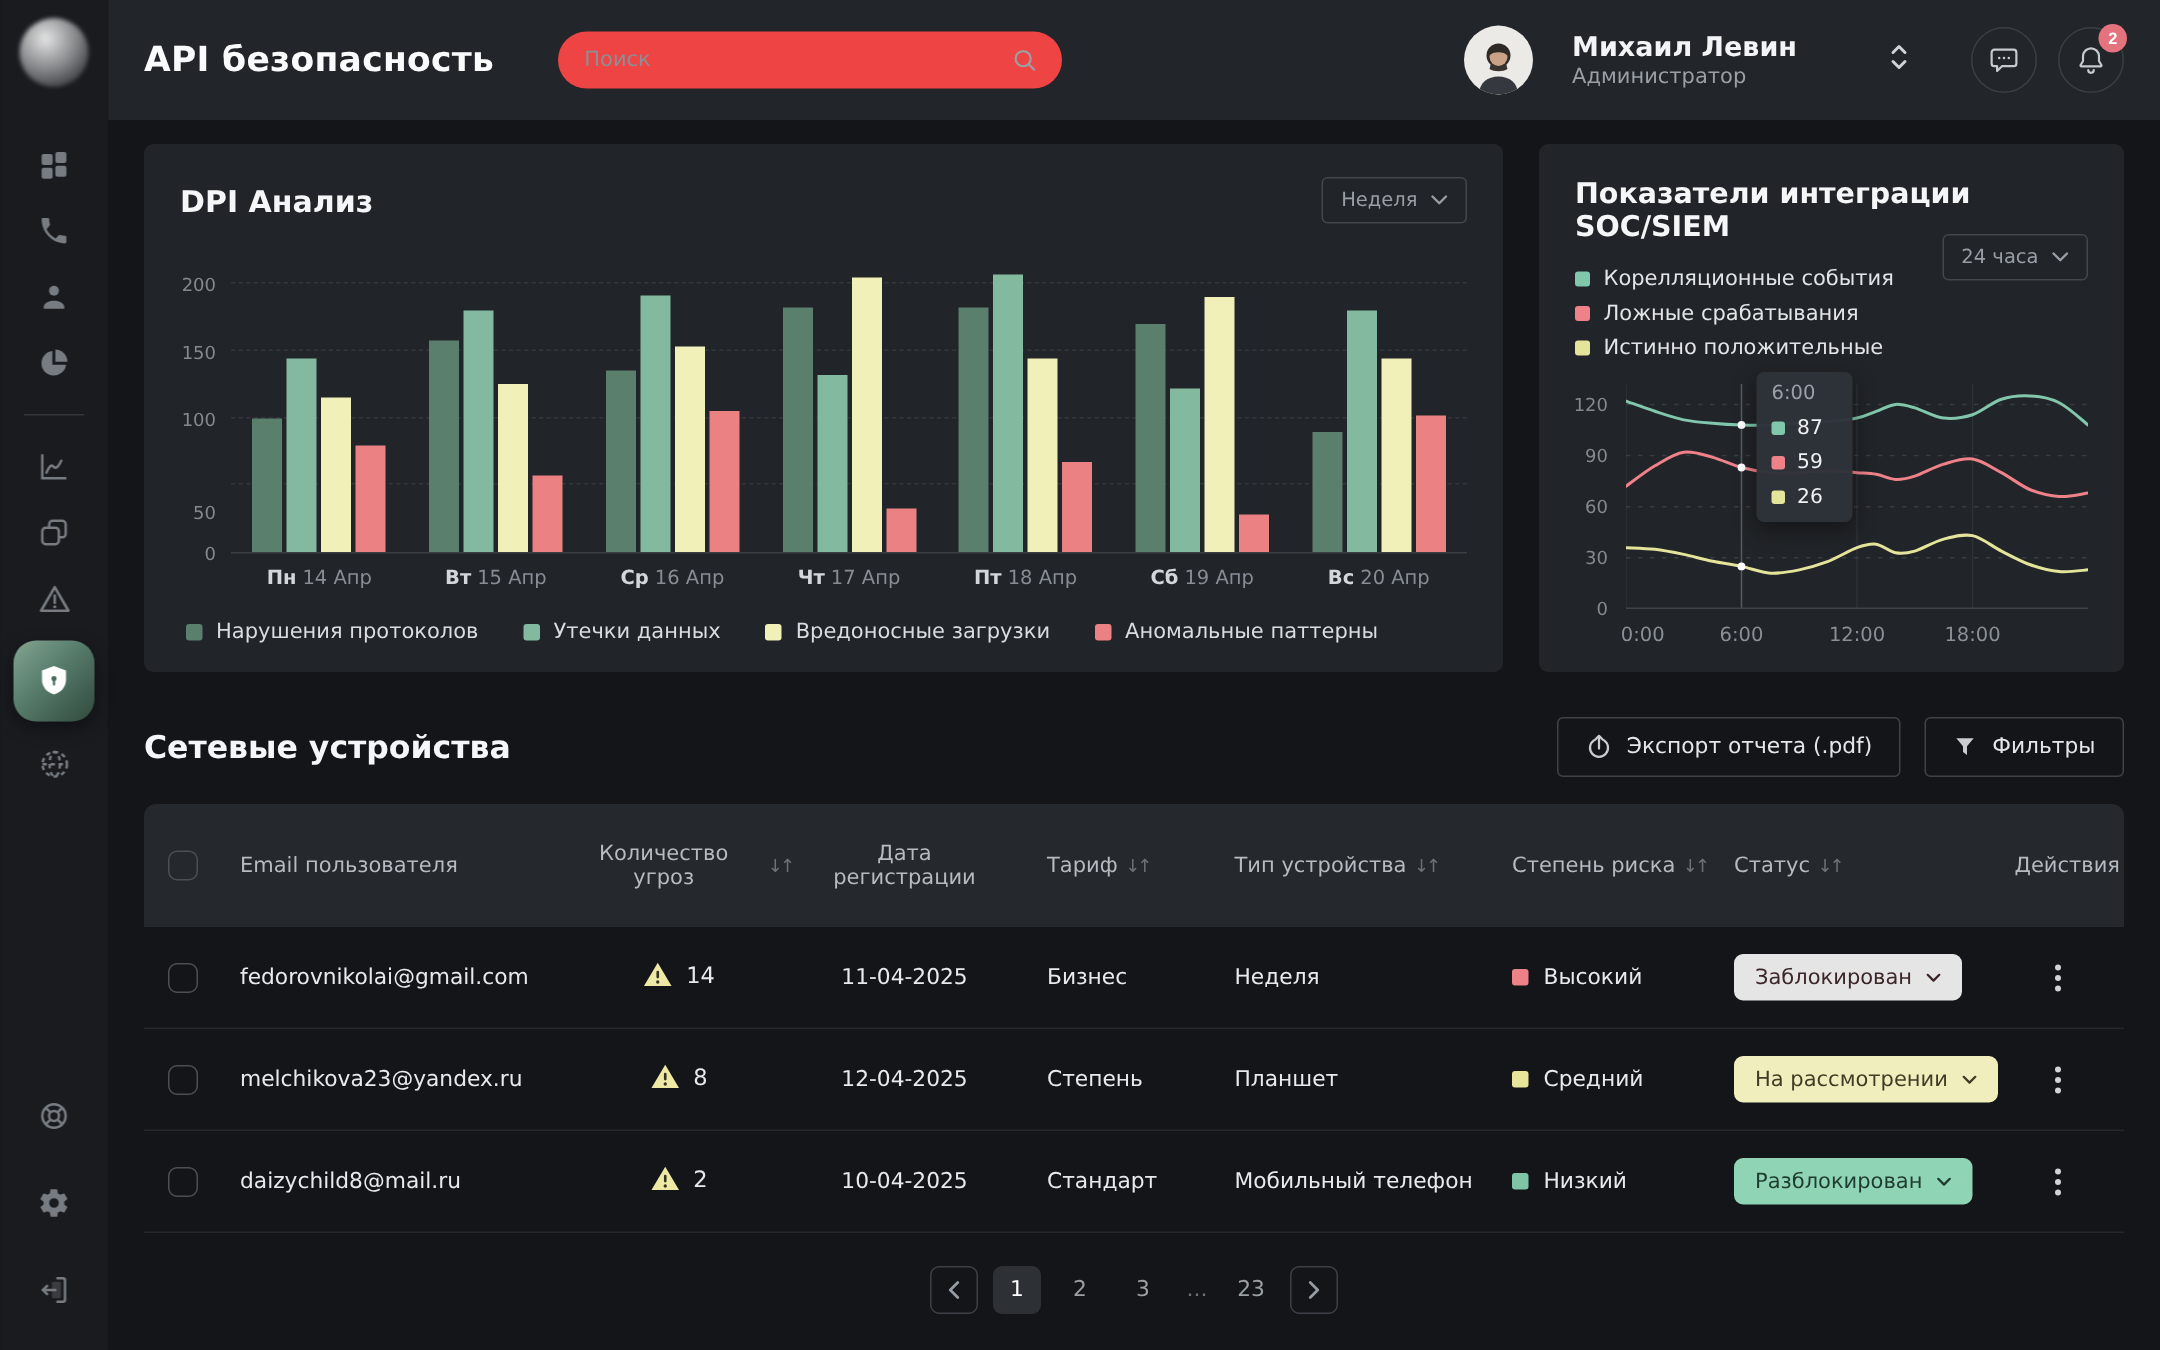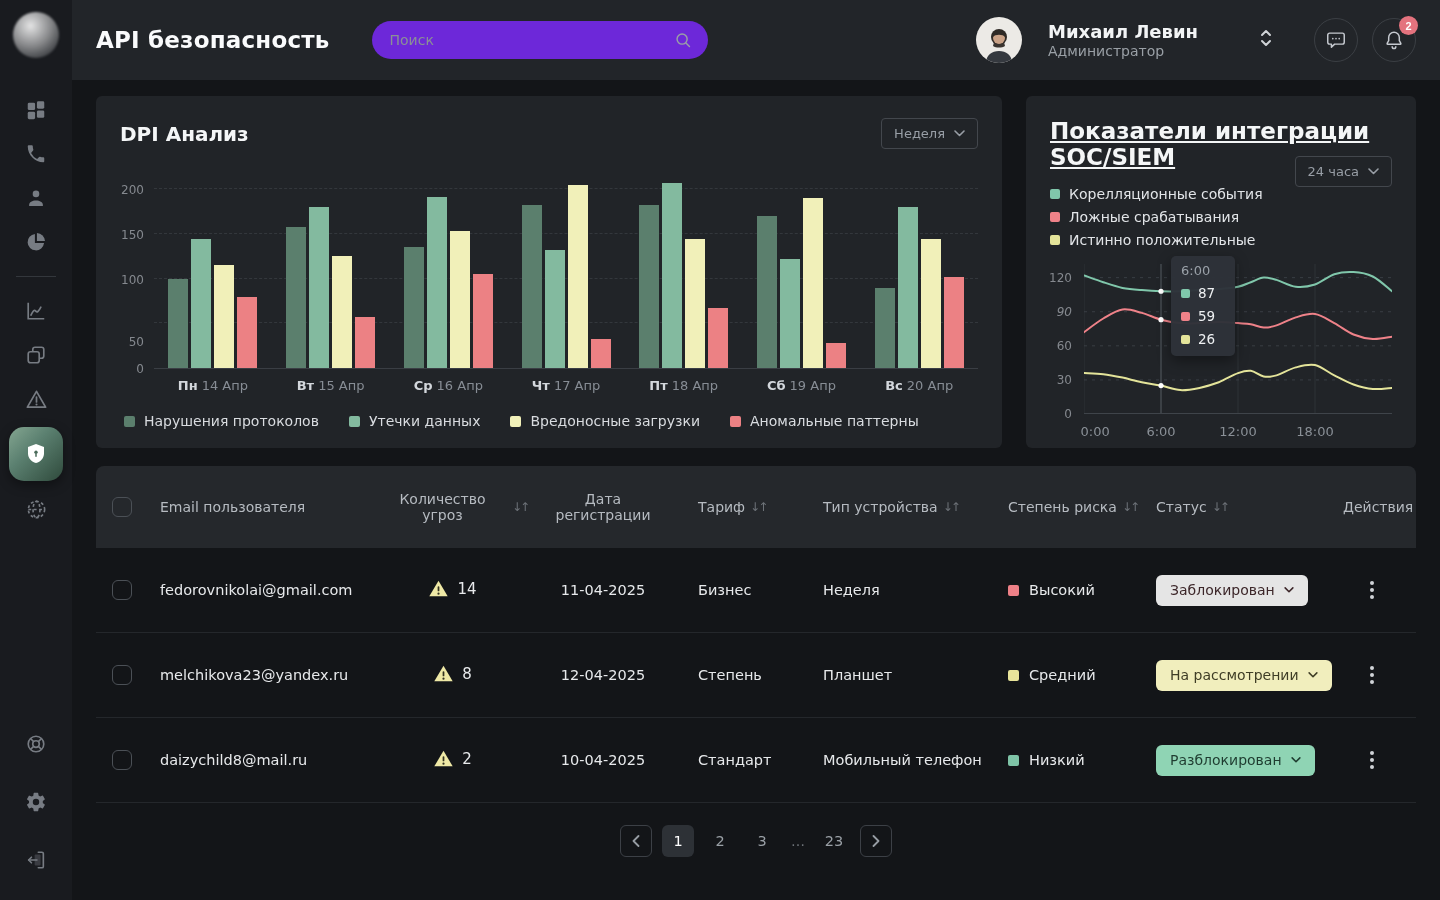--- a/index.html
+++ b/index.html
@@ -12,21 +12,21 @@
   .nav-item { width:44px; height:44px; display:flex; align-items:center; justify-content:center; color:#777c83; cursor:pointer; flex:none; }
   .nav-item svg { display:block; }
   .nav-divider { width:40px; border-top:1px solid #33373c; margin:12px 0; }
   .nav-item.active { width:54px; height:54px; border-radius:15px; background:linear-gradient(135deg,#84a691 0%,#5b8070 40%,#2f4a3c 100%); color:#fff; box-shadow:0 4px 12px rgba(0,0,0,.4); margin:6px 0; }
   .nav-spacer { flex:1; }
 
   
   .header { position:fixed; left:72px; top:0; right:0; height:80px; background:#222529; display:flex; align-items:center; padding:17px 24px; z-index:9; }
   .app-title { font-size:23px; font-weight:700; color:#fafbfc; margin-right:42px; letter-spacing:.2px; }
   .search { position:relative; width:336px; }
-  .search input { width:100%; height:38px; background:#6d28d9; border:none; border-radius:19px; color:#e8eaec; font-size:14px; padding:0 44px 0 18px; outline:none; font-family:inherit; }
+  .search input { width:100%; height:38px; background:#ef4444; border:none; border-radius:19px; color:#e8eaec; font-size:14px; padding:0 44px 0 18px; outline:none; font-family:inherit; }
   .search input::placeholder { color:#8b9096; }
   .search .mag { position:absolute; right:16px; top:10px; }
   .header-right { margin-left:auto; display:flex; align-items:center; }
   .avatar { width:46px; height:46px; border-radius:50%; background:#eceae6; overflow:hidden; display:flex; align-items:flex-end; justify-content:center; flex:none; }
   .user-meta { margin:0 26px; }
   .user-name { font-size:18px; font-weight:700; color:#f2f4f5; line-height:1.2; }
   .user-role { font-size:14px; color:#9aa0a6; }
   .user-caret { margin:0 26px 0 34px; color:#d0d3d7; cursor:pointer; }
   .icon-btn { width:44px; height:44px; border-radius:50%; border:1px solid #3b3f44; display:flex; align-items:center; justify-content:center; margin-left:14px; position:relative; cursor:pointer; color:#c6cad0; background:transparent; }
   .badge { position:absolute; top:-3px; right:-3px; min-width:19px; height:19px; border-radius:50%; background:#e4737e; color:#fff; font-size:11px; font-weight:700; display:flex; align-items:center; justify-content:center; }
@@ -75,21 +75,21 @@
 
   
   .section-row { display:flex; align-items:center; margin-top:30px; }
   .section-title { font-size:21px; font-weight:700; color:#f4f6f7; }
   .section-actions { margin-left:auto; display:flex; gap:16px; }
   .btn { display:inline-flex; align-items:center; gap:10px; height:40px; padding:0 18px; border:1px solid #3f4348; border-radius:4px; background:transparent; color:#e4e7ea; font-size:14.5px; font-family:inherit; cursor:pointer; }
 
   .table { margin-top:18px; }
   .t-grid { display:grid; grid-template-columns:52px 230px 150px 150px 125px 185px 160px 195px 1fr; align-items:center; }
   .t-head { background:#25282c; border-radius:8px 8px 0 0; height:82px; color:#b6bbc1; font-size:14px; }
-  .t-row { height:85px; border-bottom:1px solid #24272b; font-size:14.5px; color:#e7e9eb; }
+  .t-row { height:68px; border-bottom:1px solid #24272b; font-size:14.5px; color:#e7e9eb; }
   .cell-check { display:flex; justify-content:center; }
   .cb { appearance:none; -webkit-appearance:none; width:20px; height:20px; border:1.5px solid #4b5056; border-radius:6px; background:transparent; cursor:pointer; }
   .cell-email { padding-left:12px; }
   .th-email { padding-left:12px; }
   .th-center, .cell-center { text-align:center; justify-self:stretch; }
   .th-pad, .cell-pad { padding-left:20px; }
   .th-status, .cell-status { padding-left:8px; }
   .th-actions { text-align:right; padding-right:22px; }
   .sort { color:#6d7278; font-size:12px; margin-left:5px; letter-spacing:-2px; cursor:pointer; }
   .th-flex { display:inline-flex; align-items:center; }
@@ -334,38 +334,38 @@
         </div>
       <div class="legend">
           <div class="legend-item"><span class="sq" style="background: rgb(91, 127, 109);"></span>Нарушения протоколов</div>
           <div class="legend-item"><span class="sq" style="background: rgb(131, 186, 159);"></span>Утечки данных</div>
           <div class="legend-item"><span class="sq" style="background: rgb(241, 240, 185);"></span>Вредоносные загрузки</div>
           <div class="legend-item"><span class="sq" style="background: rgb(236, 129, 132);"></span>Аномальные паттерны</div>
         </div>
     </section>
 
     <section class="card card-soc">
-      <h2 class="card-title" style="font-size:23px;text-decoration:underline;">Показатели интеграции SOC/SIEM</h2>
+      <h2 class="card-title" style="font-size:19px;">Показатели интеграции SOC/SIEM</h2>
       <div class="soc-legend">
           <div class="legend-item"><span class="sq" style="width: 10px; height: 10px; background: rgb(128, 199, 171);"></span>Корелляционные события</div>
           <div class="legend-item"><span class="sq" style="width: 10px; height: 10px; background: rgb(239, 130, 137);"></span>Ложные срабатывания</div>
           <div class="legend-item"><span class="sq" style="width: 10px; height: 10px; background: rgb(228, 228, 154);"></span>Истинно положительные</div>
         </div>
       <div class="select-box soc-select">
         <span>24 часа</span>
         <svg width="11" height="7" viewBox="0 0 11 7" fill="none" stroke="currentColor" stroke-width="1.6" stroke-linecap="round" stroke-linejoin="round">
             <path d="M1 1l4.5 4.5L10 1"></path>
           </svg>
       </div>
       <div class="soc-chart">
         <div class="soc-yaxis">
             <div class="ytick" style="bottom: 0px;">0</div>
             <div class="ytick" style="bottom: 34.0909px;">30</div>
             <div class="ytick" style="bottom: 68.1818px;">60</div>
-            <div class="ytick" style="bottom: 102.273px; font-style: italic;">90</div>
+            <div class="ytick" style="bottom: 102.273px;">90</div>
             <div class="ytick" style="bottom: 136.364px;">120</div>
           </div>
         <div class="soc-plot">
           <svg width="308" height="150" viewBox="0 0 308 150" preserveAspectRatio="none">
               <line x1="0" y1="0" x2="0" y2="150" stroke="#2e3237" stroke-width="1"></line>
               <line x1="77" y1="0" x2="77" y2="150" stroke="#565c63" stroke-width="1"></line>
               <line x1="154" y1="0" x2="154" y2="150" stroke="#2e3237" stroke-width="1"></line>
               <line x1="231" y1="0" x2="231" y2="150" stroke="#2e3237" stroke-width="1"></line>
               <line x1="0" y1="115.9090909090909" x2="308" y2="115.9090909090909" stroke="#41464d" stroke-dasharray="3 5" opacity="0.75"></line>
               <line x1="0" y1="81.81818181818183" x2="308" y2="81.81818181818183" stroke="#41464d" stroke-dasharray="3 5" opacity="0.75"></line>
@@ -391,20 +391,39 @@
       </div>
       <div class="soc-xaxis">
           <div class="soc-xtick" style="left: 0%; transform: translateX(-12%);">0:00</div>
           <div class="soc-xtick" style="left: 25%;">6:00</div>
           <div class="soc-xtick" style="left: 50%;">12:00</div>
           <div class="soc-xtick" style="left: 75%;">18:00</div>
         </div>
     </section>
   </div>
 
+  <div class="section-row">
+    <h2 class="section-title">Сетевые устройства</h2>
+    <div class="section-actions">
+      <button class="btn">
+        <svg width="18" height="18" viewBox="0 0 18 18" fill="none" stroke="#c9cdd1" stroke-width="1.5" stroke-linecap="round" stroke-linejoin="round">
+            <path d="M5.6 4.6a6 6 0 1 0 6.8 0"></path>
+            <path d="M9 10V1.8"></path>
+            <path d="M6.4 4.2 9 1.6l2.6 2.6"></path>
+          </svg>
+        <span>Экспорт отчета (.pdf)</span>
+      </button>
+      <button class="btn">
+        <svg width="16" height="16" viewBox="0 0 18 18" fill="#c9cdd1">
+            <path d="M2.5 2.5h13l-5 6v6.5l-3-2.2V8.5z"></path>
+          </svg>
+        <span>Фильтры</span>
+      </button>
+    </div>
+  </div>
 
   <div class="table">
     <div class="t-grid t-head">
       <div class="cell-check">
           <input type="checkbox" class="cb" style="">
         </div>
       <div class="th-email">Email пользователя</div>
       <div class="th-center"><span class="th-flex">
             <span>Количество угроз</span>
             <span class="sort">↓↑</span>

